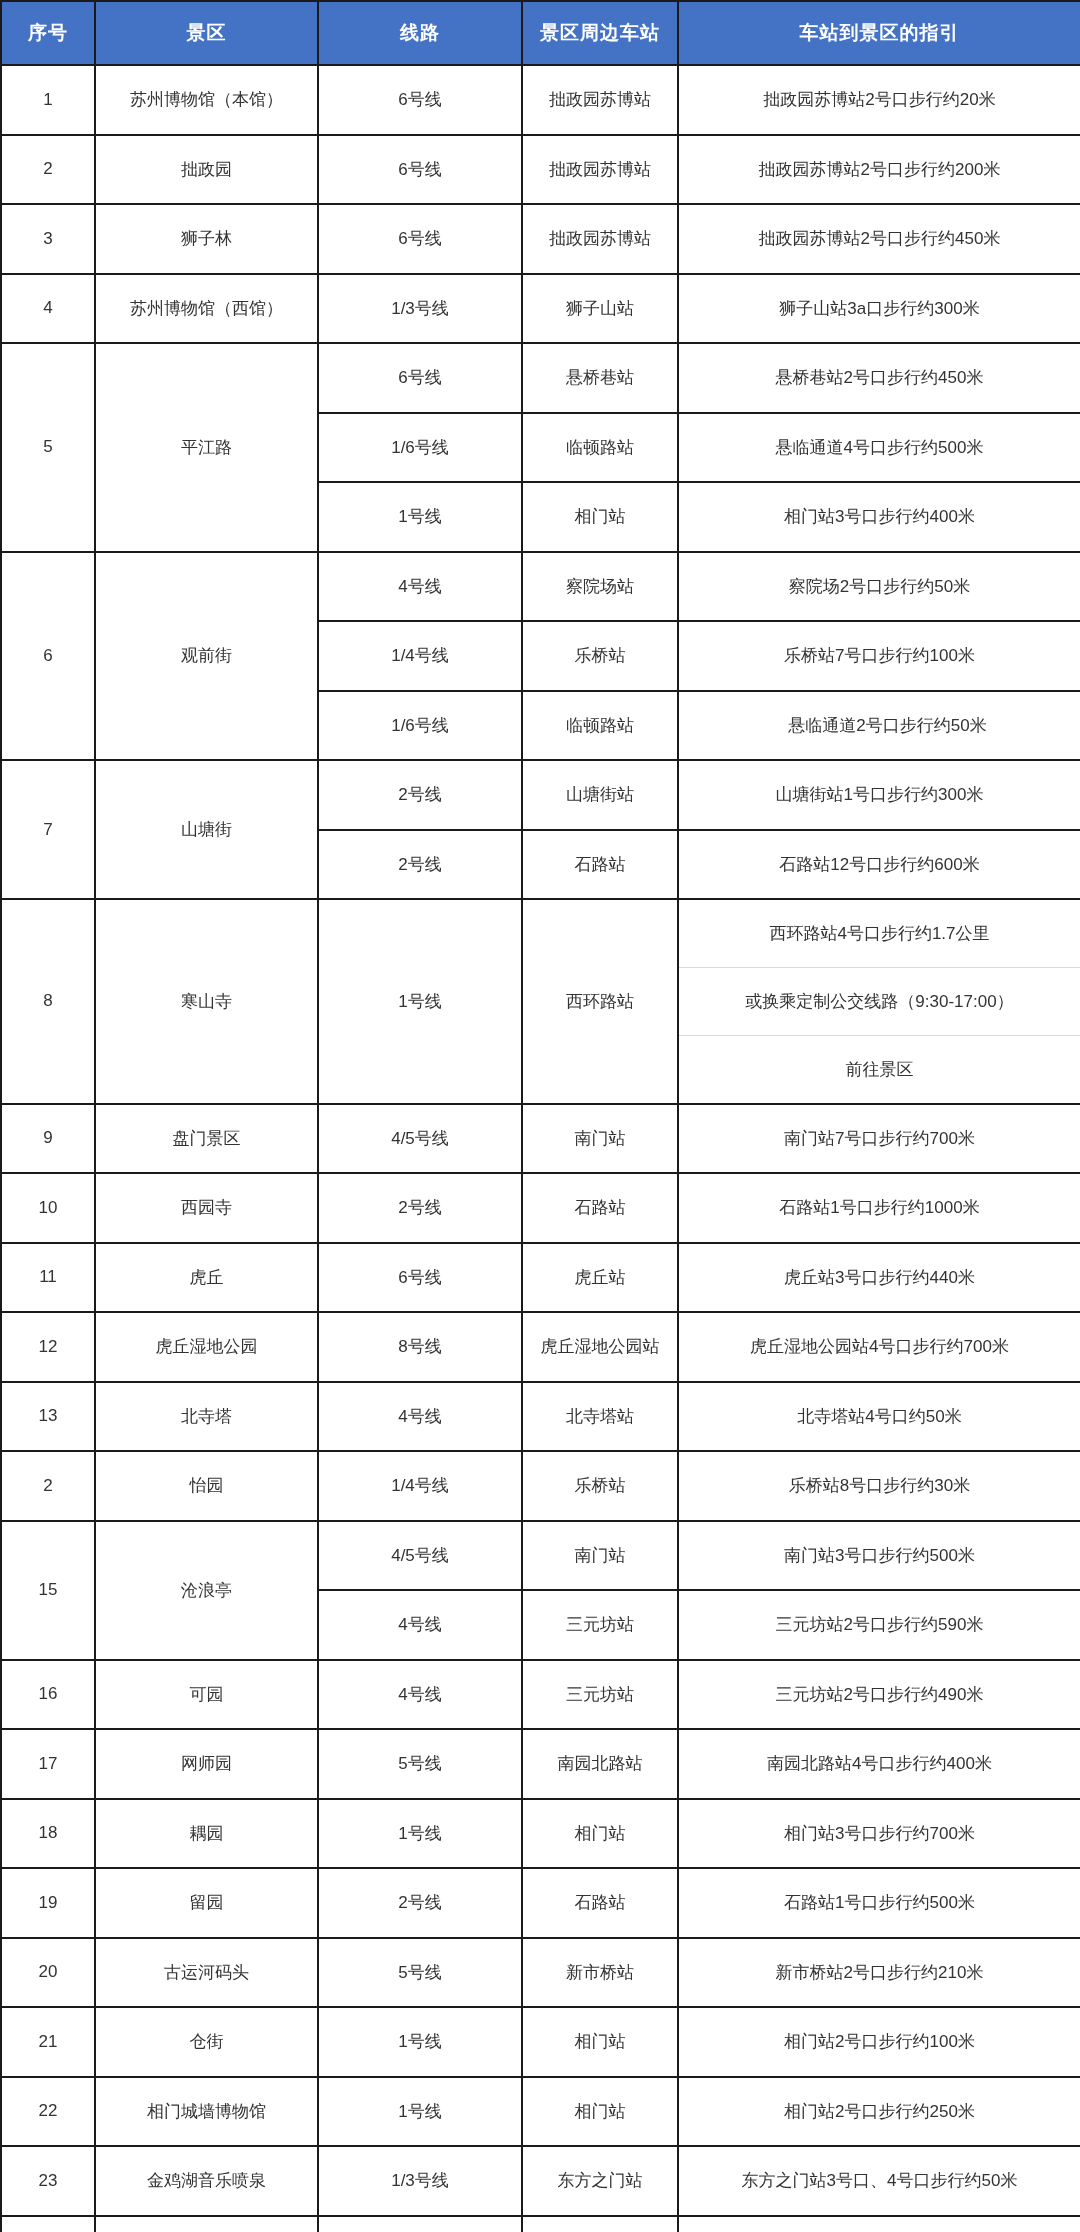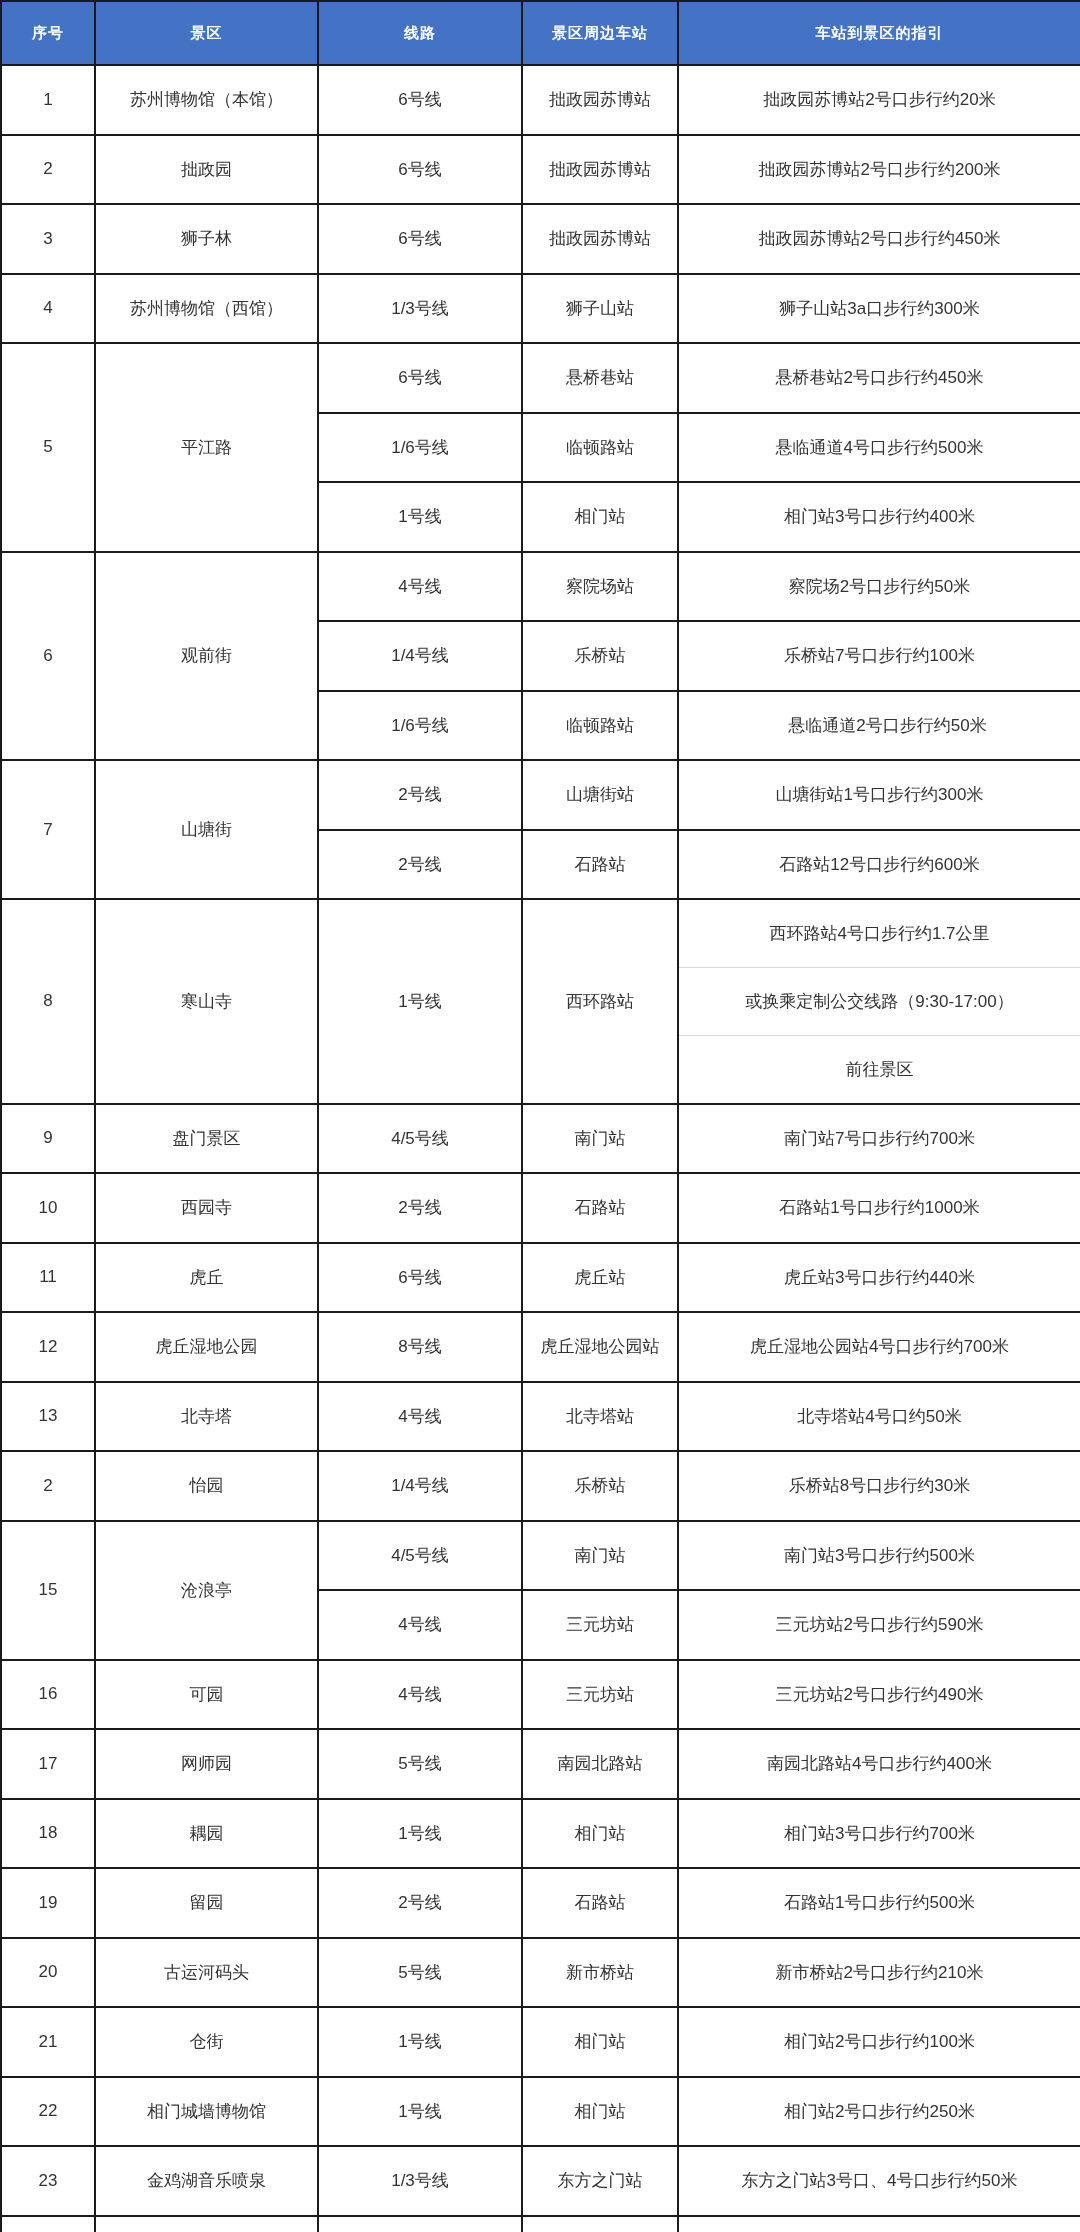--- a/index.html
+++ b/index.html
@@ -22,21 +22,21 @@
     padding:0;
     color:var(--text);
     font-size:17px;
     overflow:hidden;
   }
   table.metro thead th{
     background:var(--accent);
     color:#ffffff;
     font-weight:bold;
     height:62px;
-    font-size:15px;
+    font-size:19px;
     letter-spacing:1px;
   }
   .dir-stack{
     display:flex;
     flex-direction:column;
     width:100%;
     height:100%;
   }
   .dir-line{
     flex:1 1 0;

